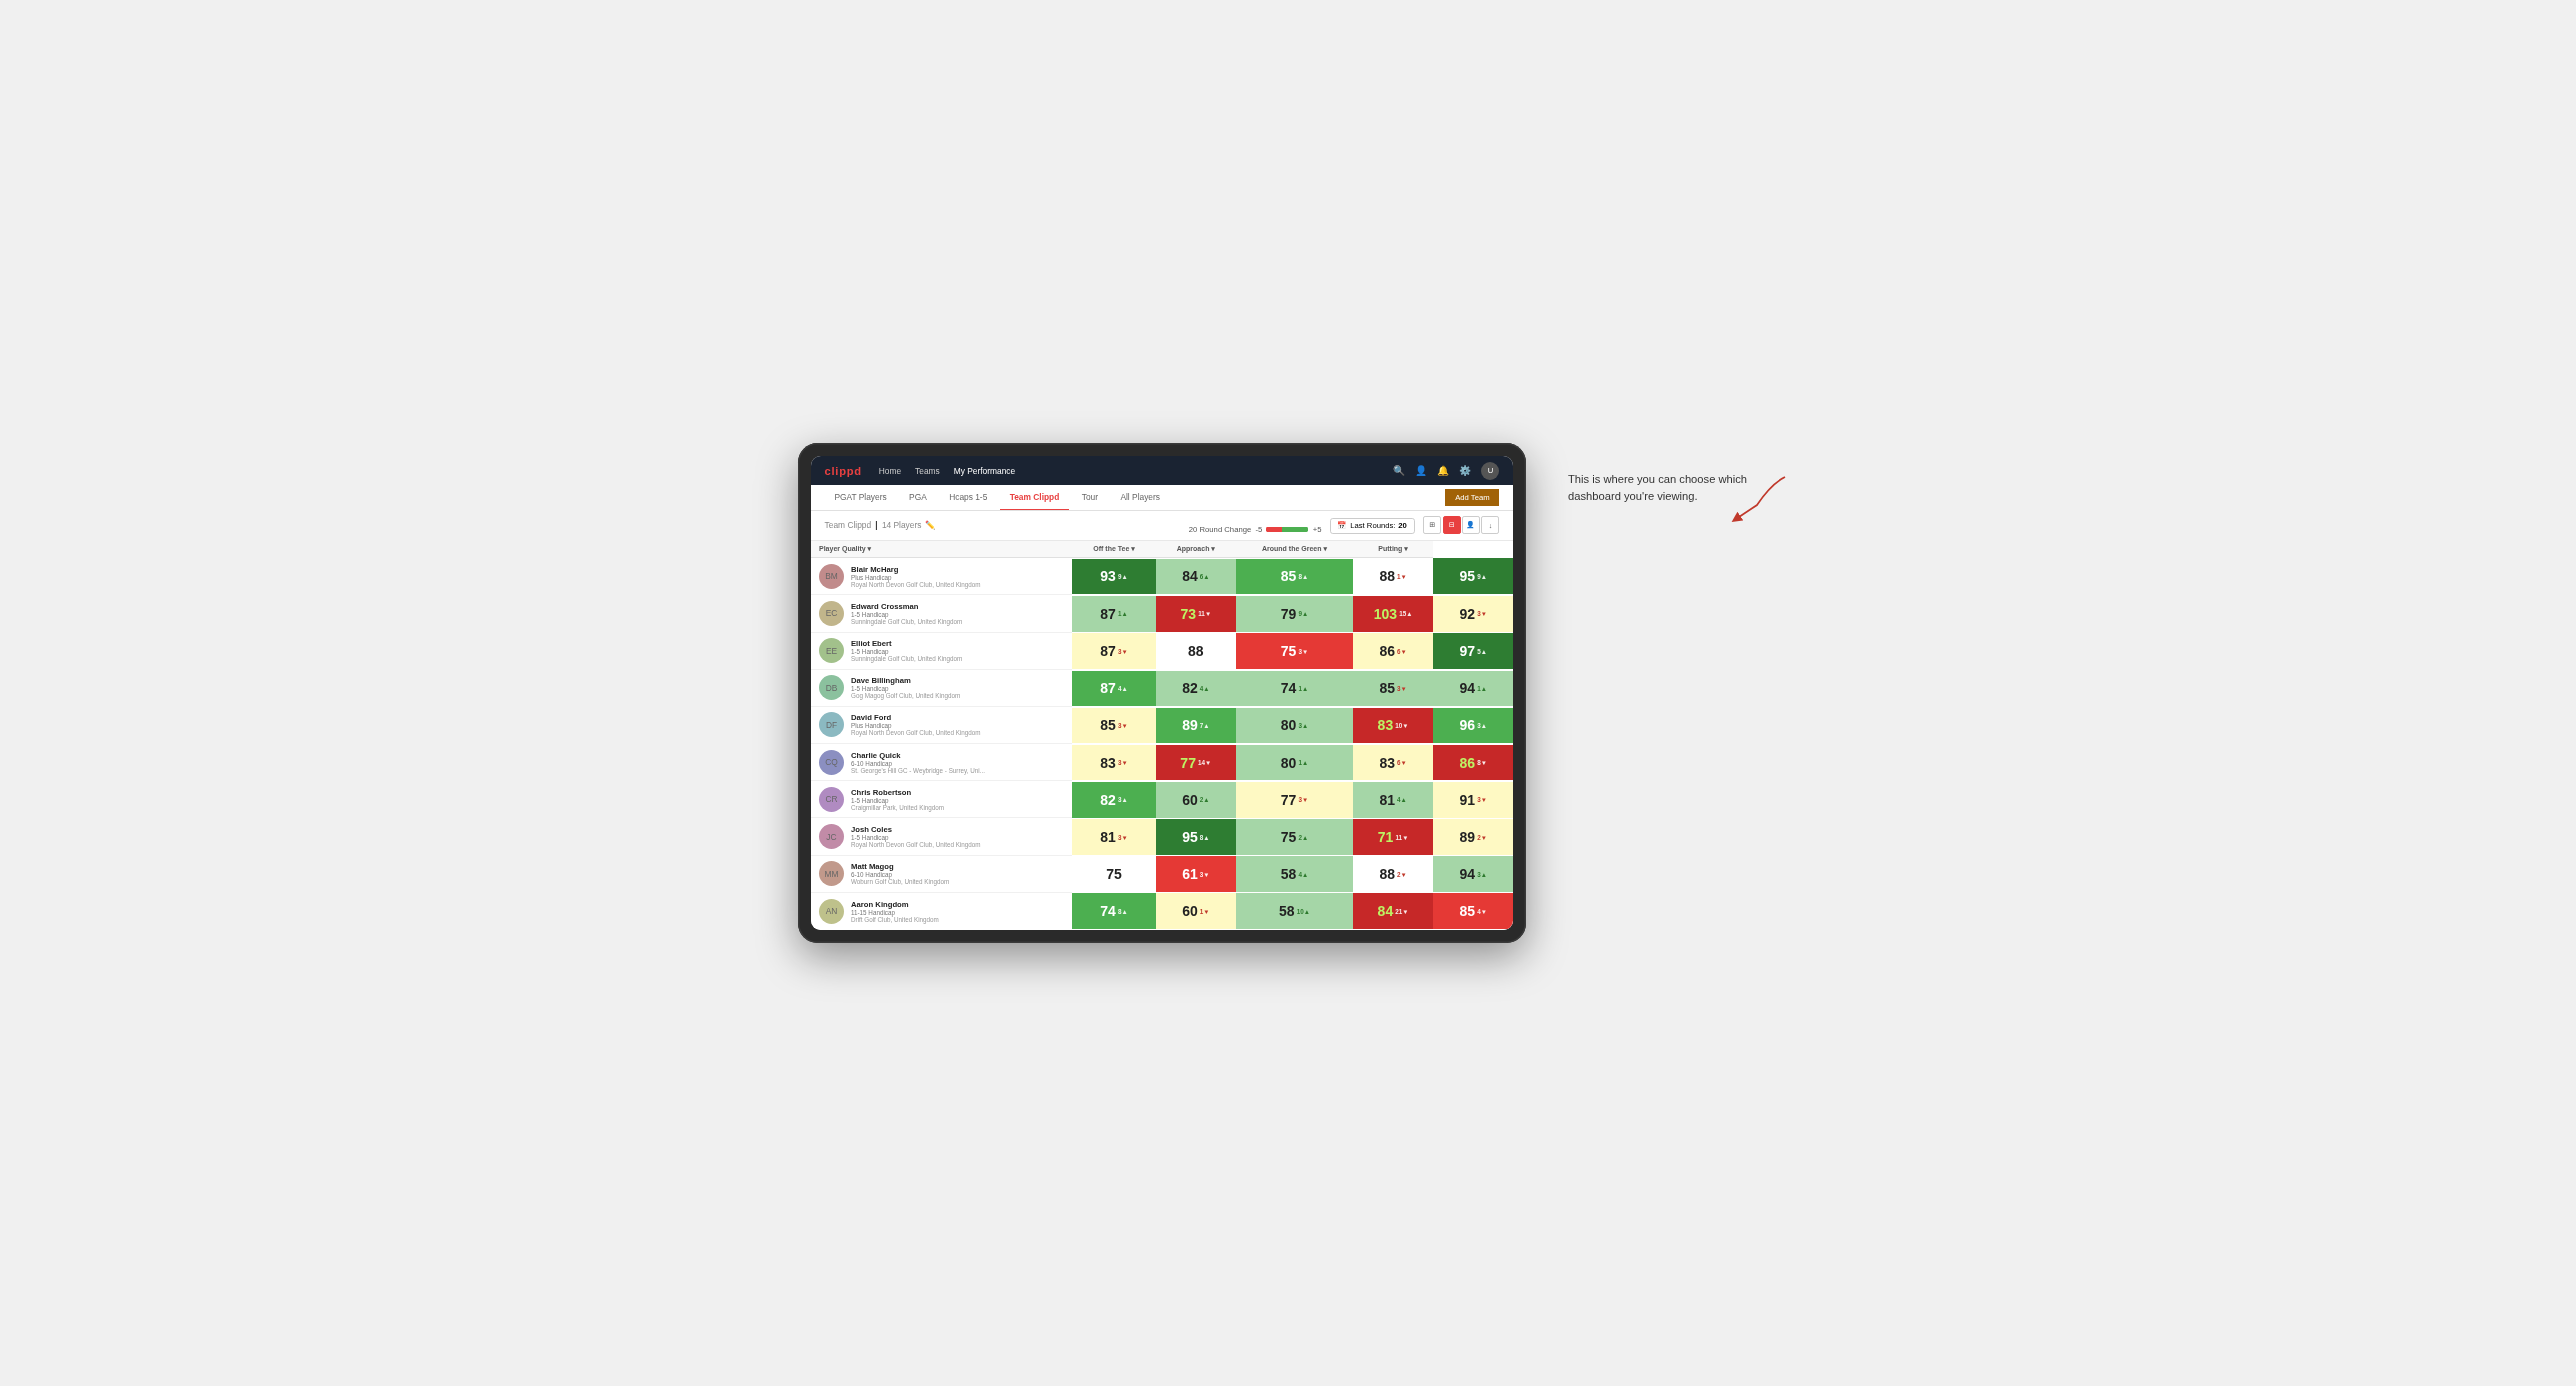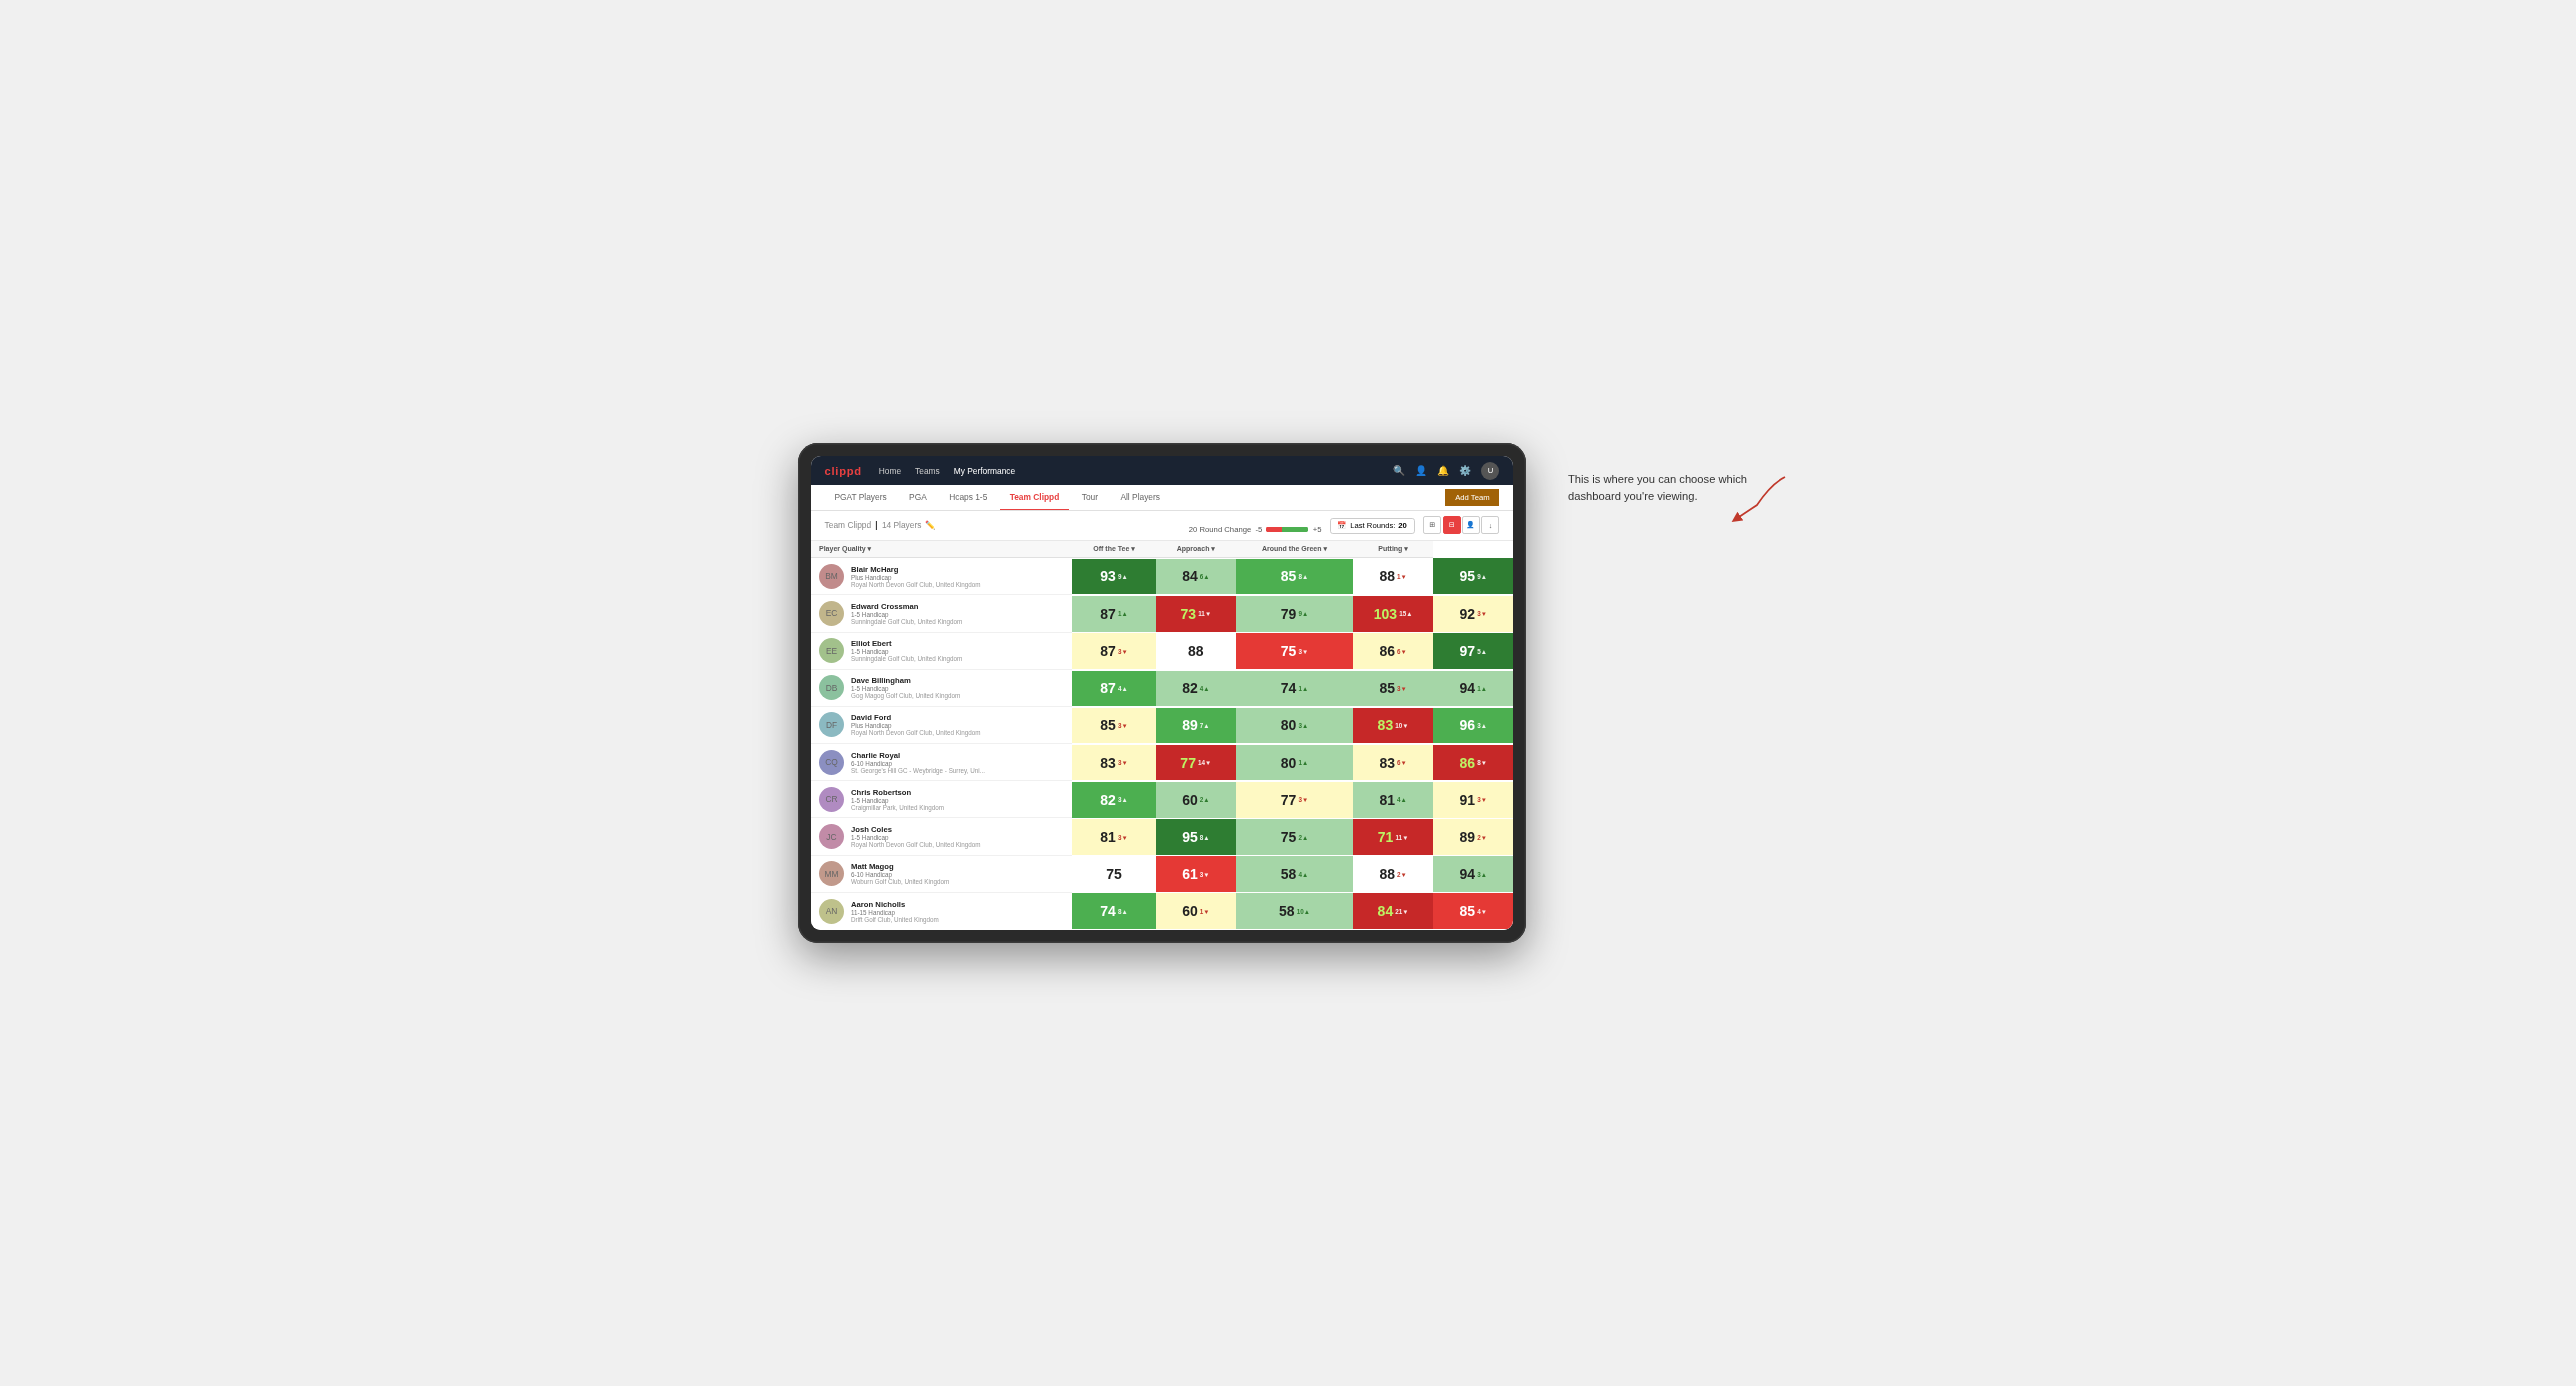--- a/index.html
+++ b/index.html
@@ -670,21 +670,21 @@
       </div>
                 </td>
               </tr>
               <tr>
                 <td>
     <div class="player-cell">
       <div class="player-avatar" style="background: hsl(235,30%,65%);">
         CQ
       </div>
       <div class="player-info">
-        <div class="player-name">Charlie Royal</div>
+        <div class="player-name">Charlie Quick</div>
         <div class="player-hcap">6-10 Handicap</div>
         <div class="player-club">St. George's Hill GC - Weybridge - Surrey, Uni...</div>
       </div>
     </div>
                 </td>
                 <td class="score-cell">
       <div class="score-box cell-red-light">
         <span class="score-num">83</span>
         <span class="score-change down">3▼</span>
       </div>
@@ -846,21 +846,21 @@
       </div>
                 </td>
               </tr>
               <tr>
                 <td>
     <div class="player-cell">
       <div class="player-avatar" style="background: hsl(63,30%,65%);">
         AN
       </div>
       <div class="player-info">
-        <div class="player-name">Aaron Nicholls</div>
+        <div class="player-name">Aaron Kingdom</div>
         <div class="player-hcap">11-15 Handicap</div>
         <div class="player-club">Drift Golf Club, United Kingdom</div>
       </div>
     </div>
                 </td>
                 <td class="score-cell">
       <div class="score-box cell-green-medium">
         <span class="score-num">74</span>
         <span class="score-change up">8▲</span>
       </div>

